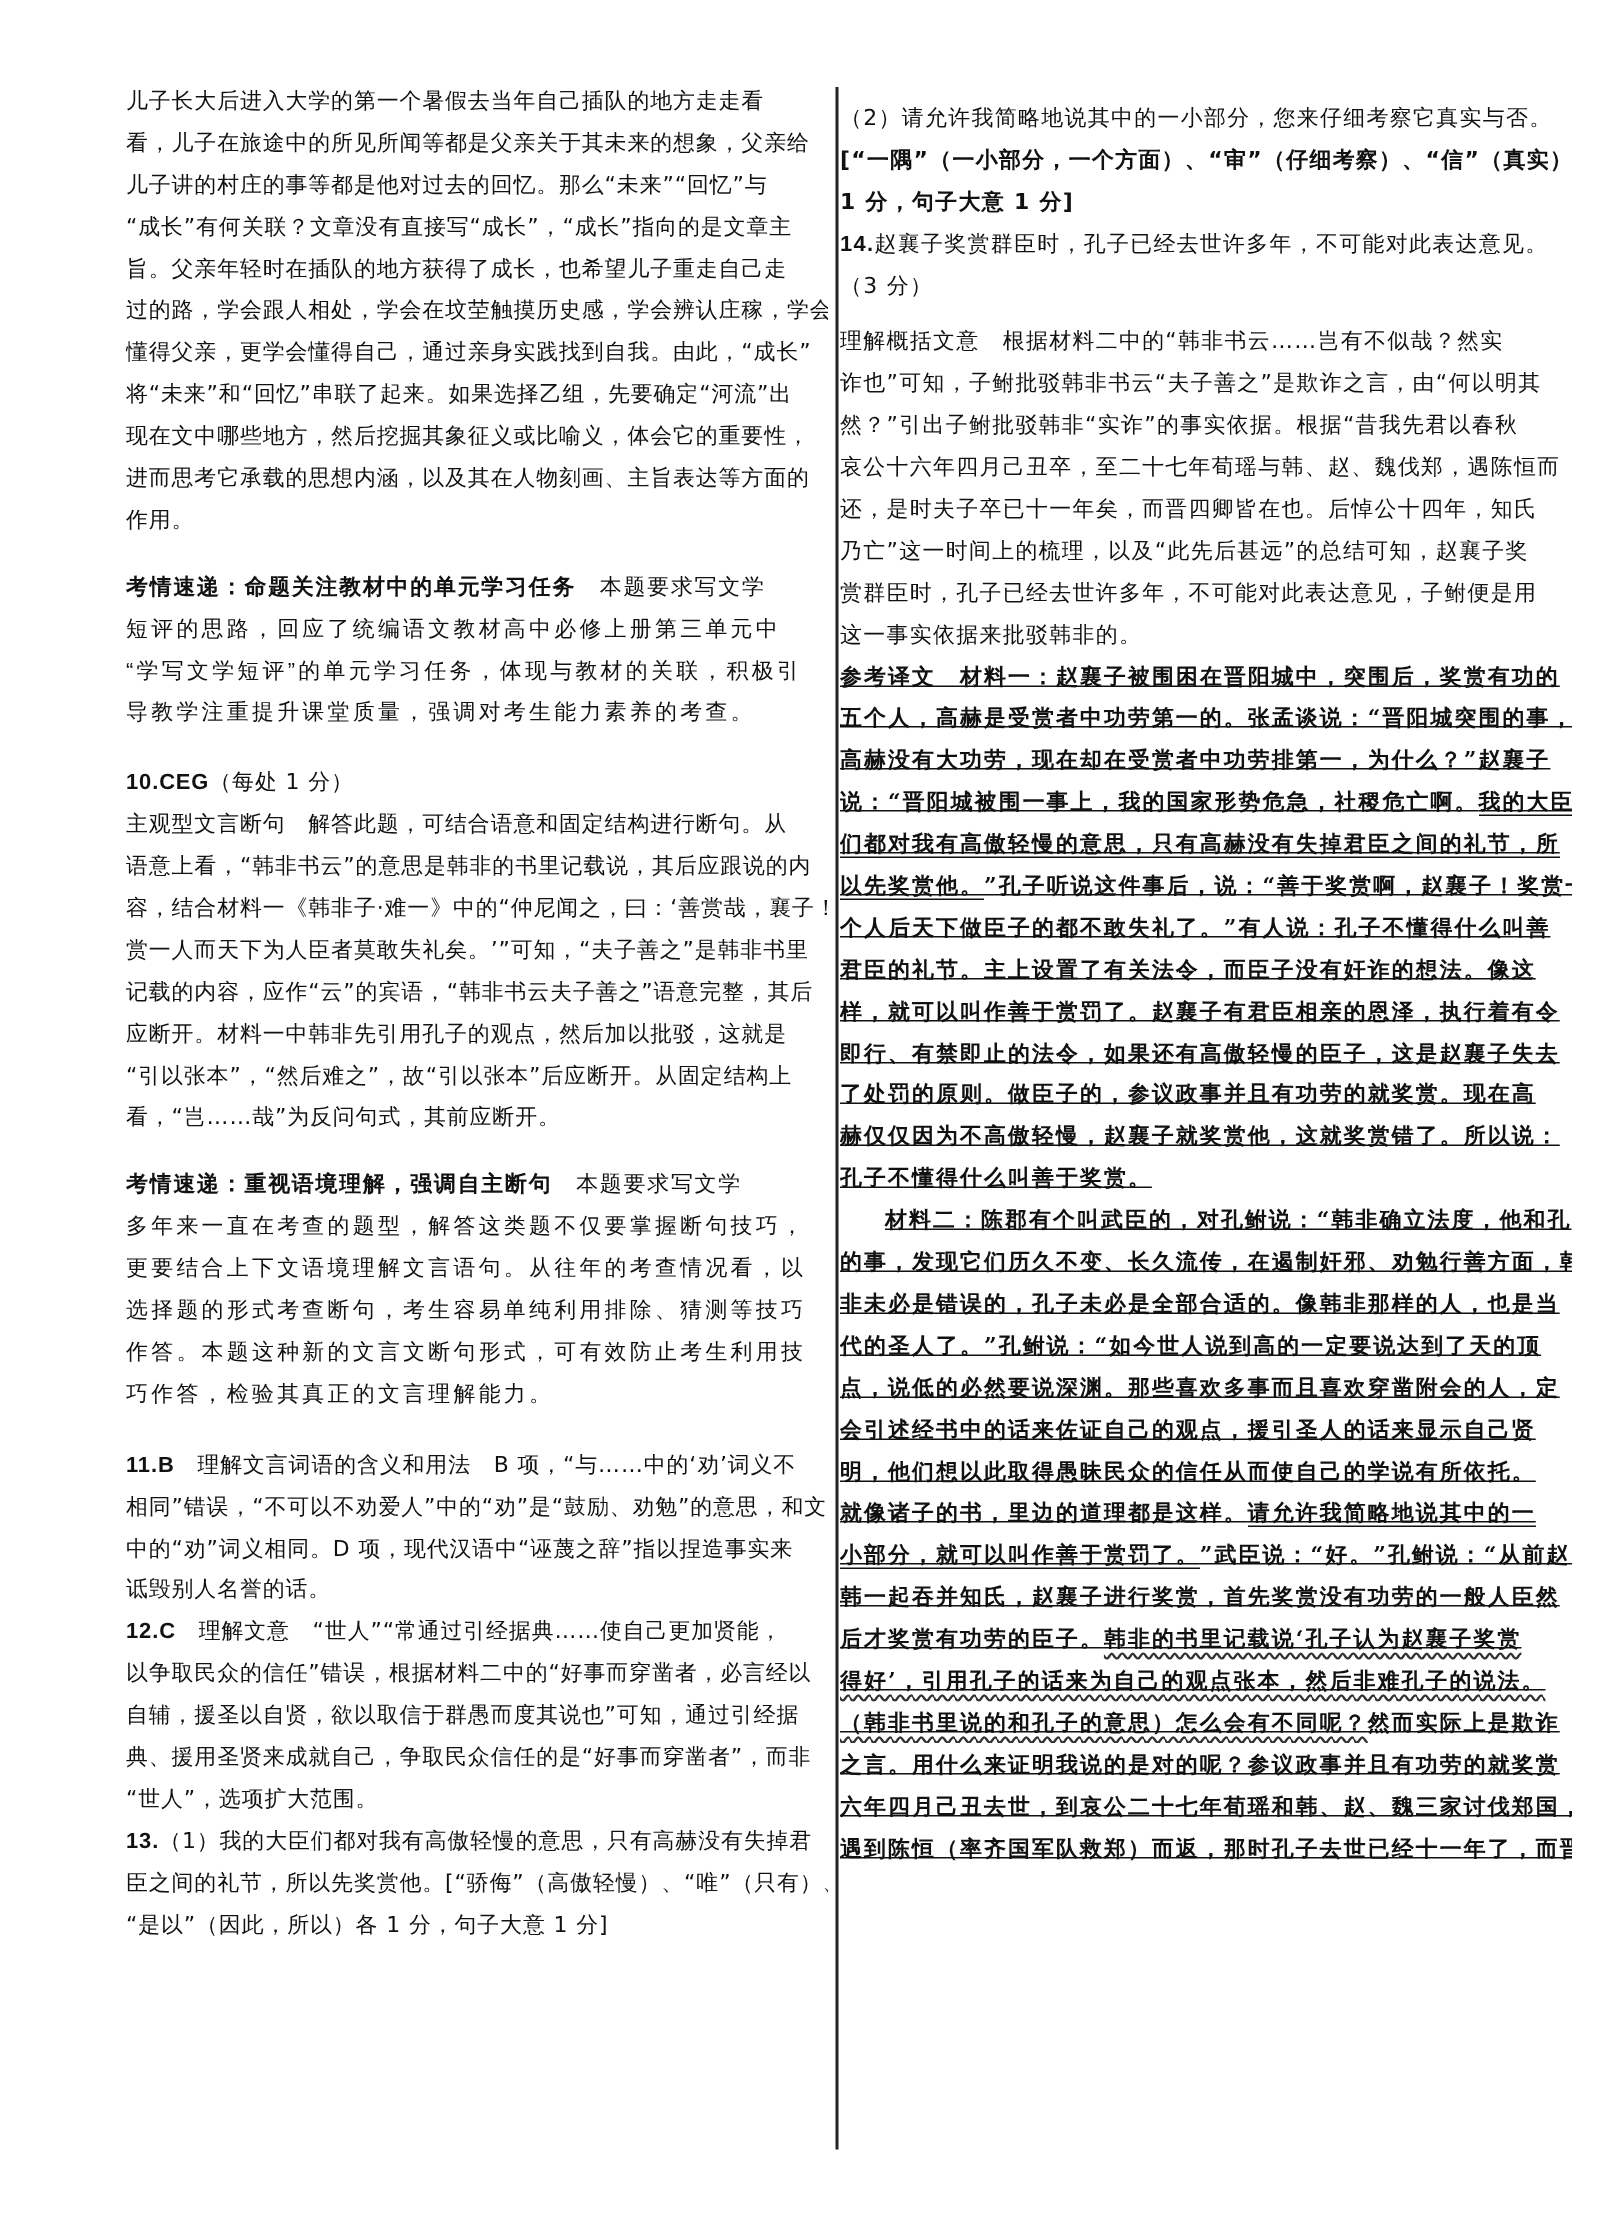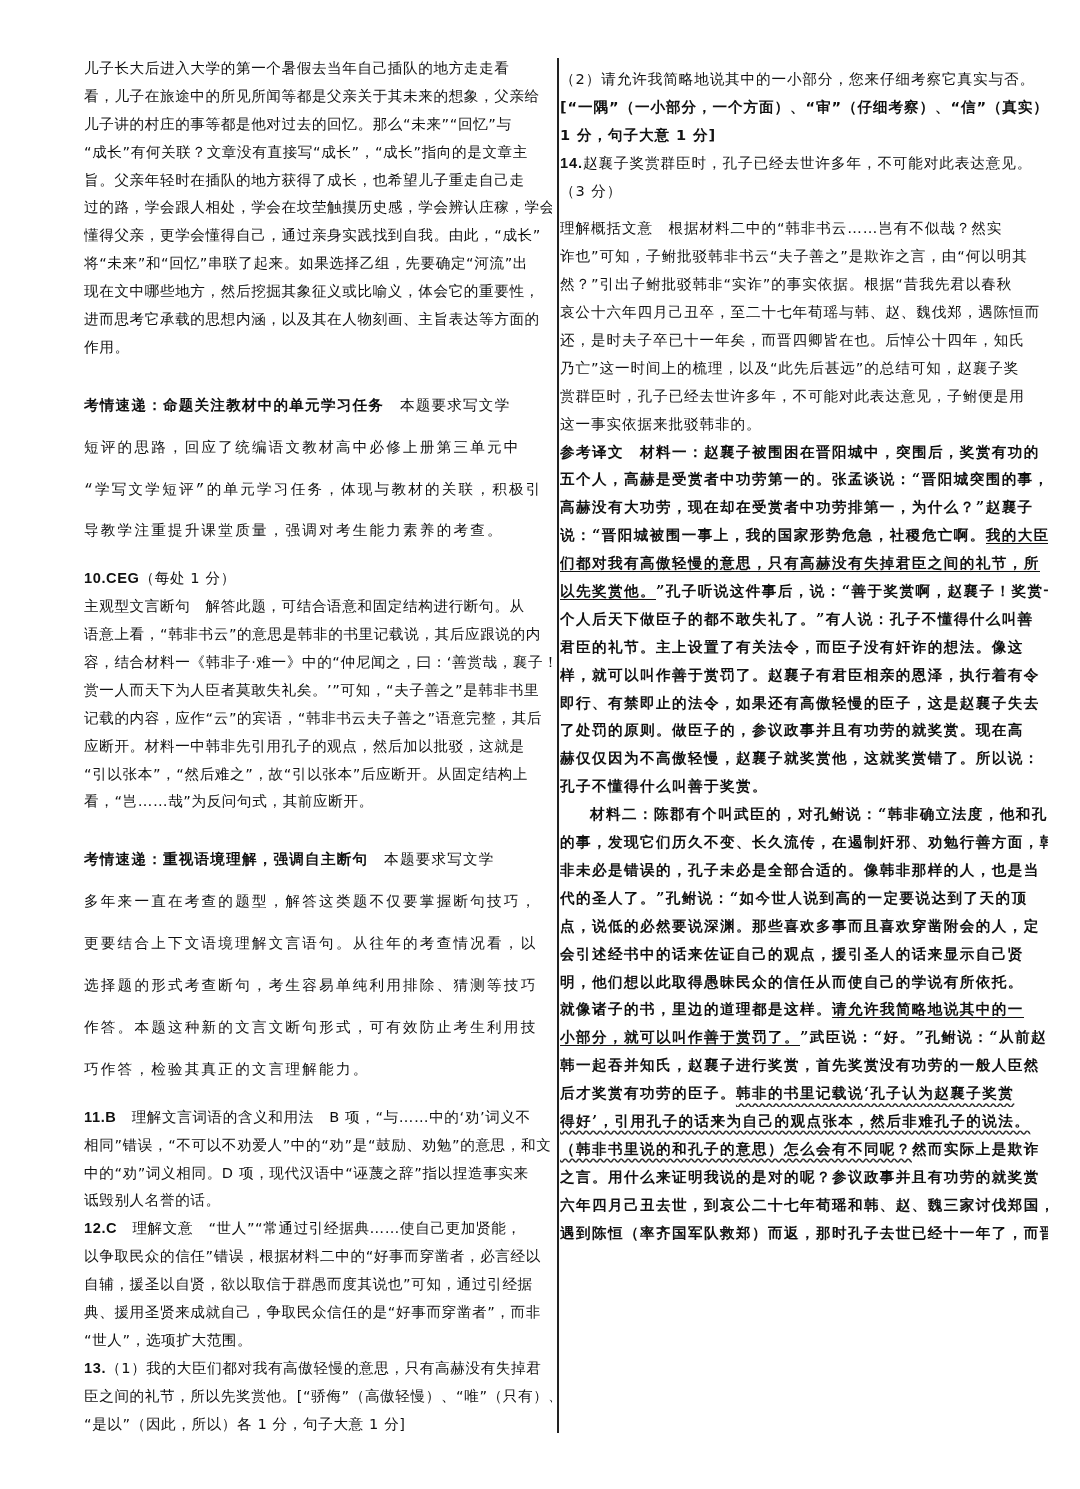--- a/index.html
+++ b/index.html
@@ -16,26 +16,26 @@
       position: absolute; left: 557px; top: 58px; width: 2px; height: 1375px; background: #222;
     }
     .line {
       font-size: 14.6px; line-height: 27.9px; height: 27.9px; white-space: nowrap;
       letter-spacing: 0.6px; overflow: hidden;
     }
     .col-right .line { letter-spacing: 0.9px; }
     .bold { font-weight: bold; }
     .gap-s { height: 10px; }
     .gap-m { height: 18px; }
-    .note .line { letter-spacing: 2.2px; padding-left: 0px; font-family: Liberation Mono, monospace; margin-top: 14px; }
+    .note .line { letter-spacing: 2.2px; padding-left: 0px; font-family: Liberation Sans, sans-serif; }
     .note .line.first { letter-spacing: 1.2px; }
     .num { font-weight: bold; font-family: "Liberation Sans", sans-serif; }
     .u { border-bottom: 1px solid #111; }
     .wavy { text-decoration: underline wavy #333; text-underline-offset: 4px; }
-    .trans .line { font-family: "DejaVu Serif", serif; font-weight: bold; letter-spacing: 1.4px; }
+    .trans .line { font-family: "DejaVu Serif", serif; font-weight: bold; letter-spacing: 1.4px; text-decoration: underline; }
     .indent { padding-left: 30px; }
     .footer {
       position: absolute; top: 1488px; left: 0; width: 1080px; text-align: center;
       font-weight: bold; font-size: 17px; letter-spacing: 1px;
     }
   </style>
 </head>
 <body>
 
 <div class="divider"></div>

